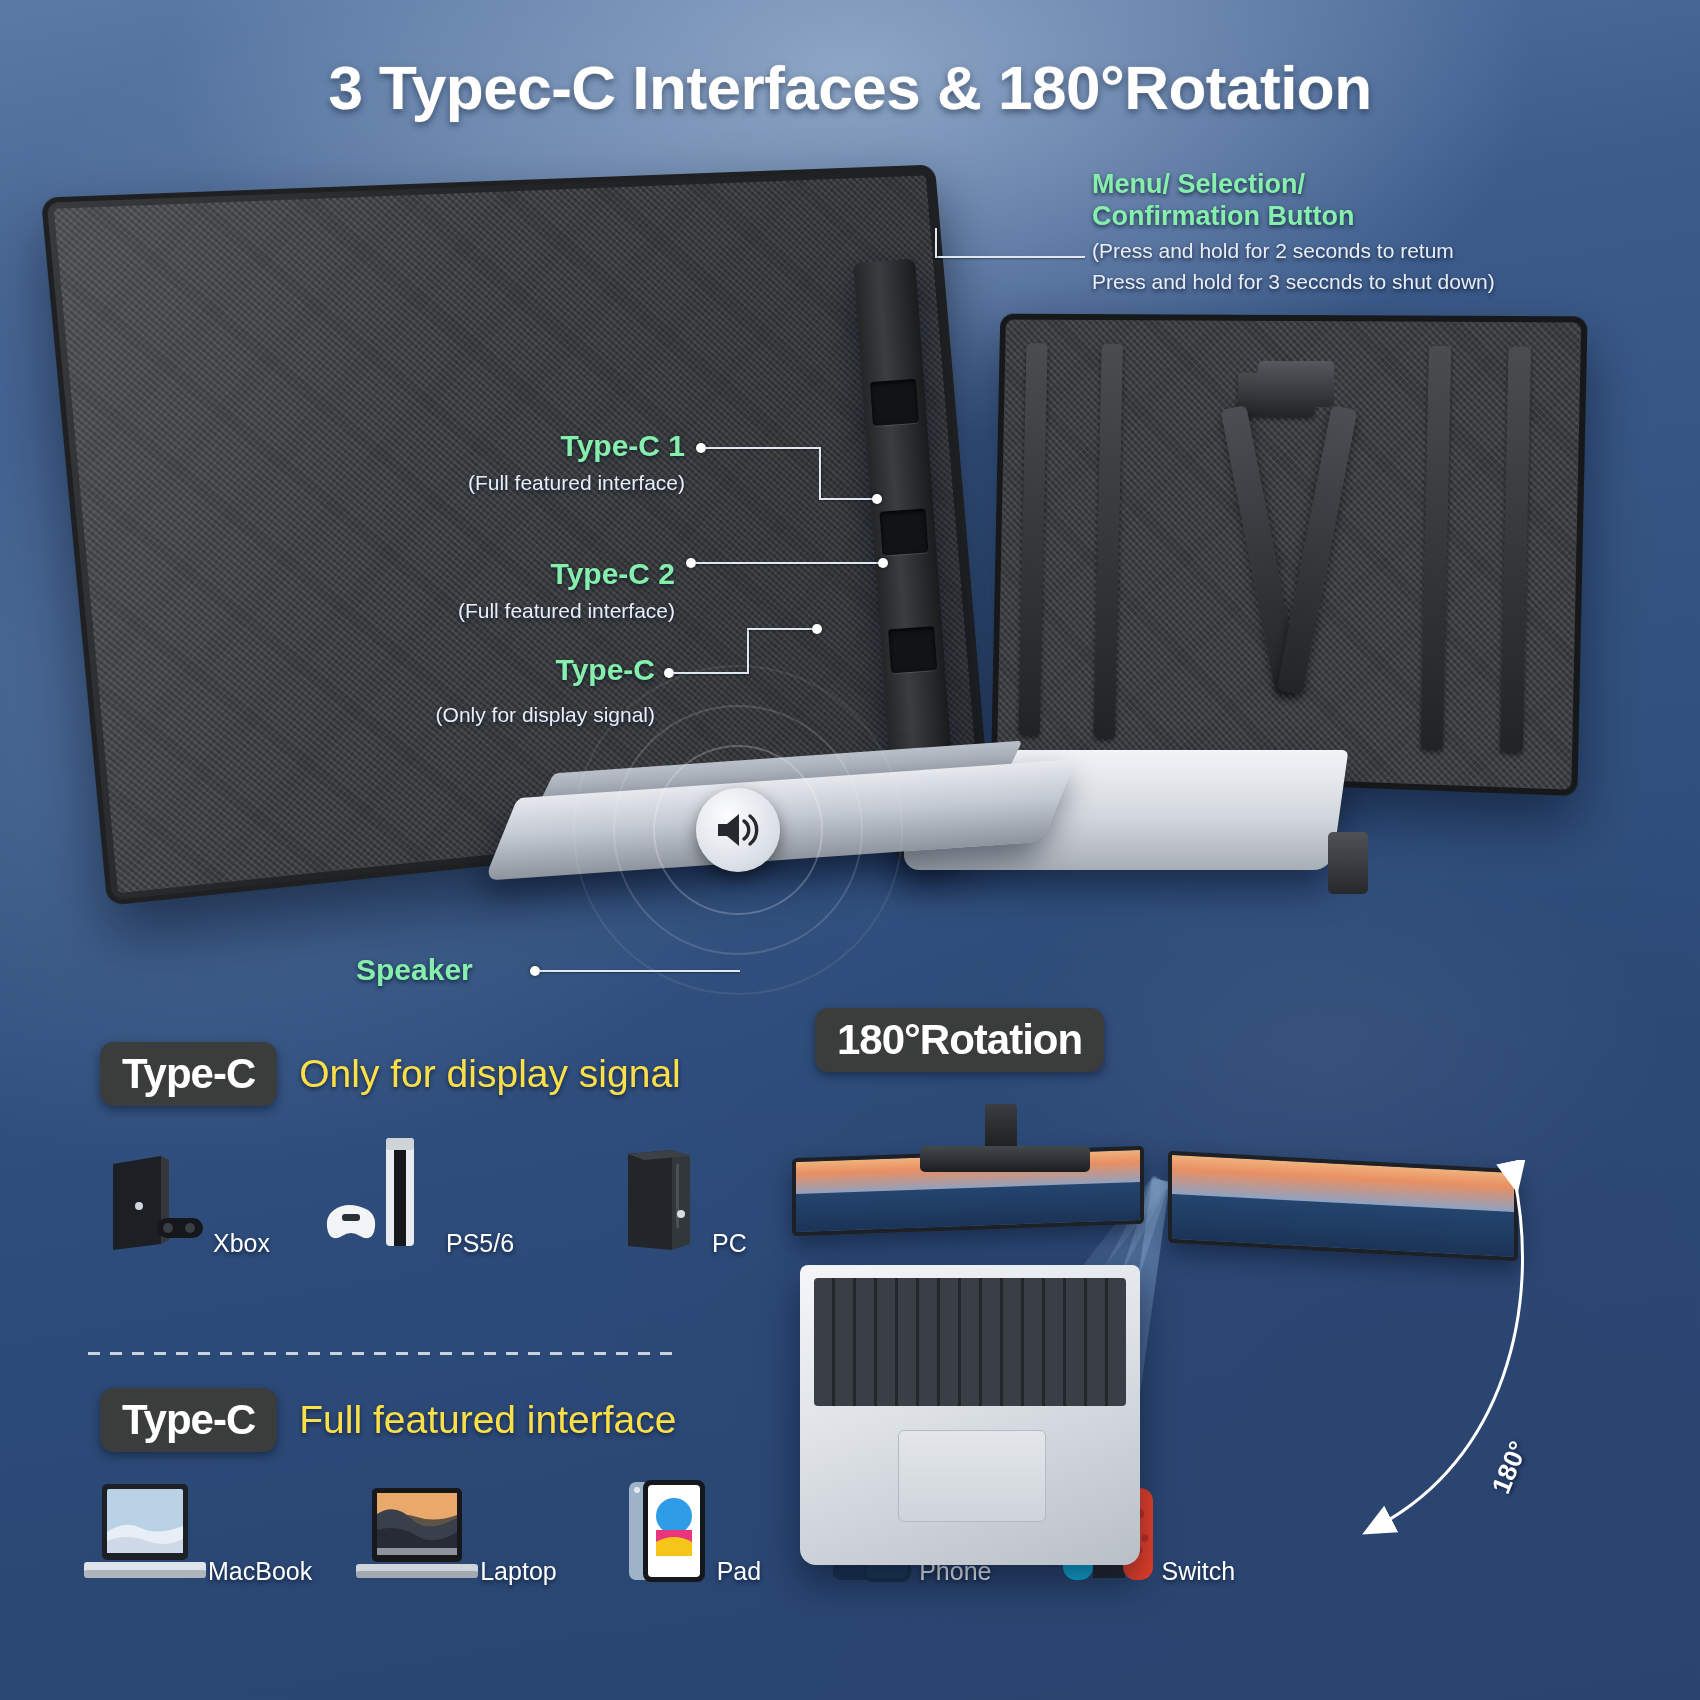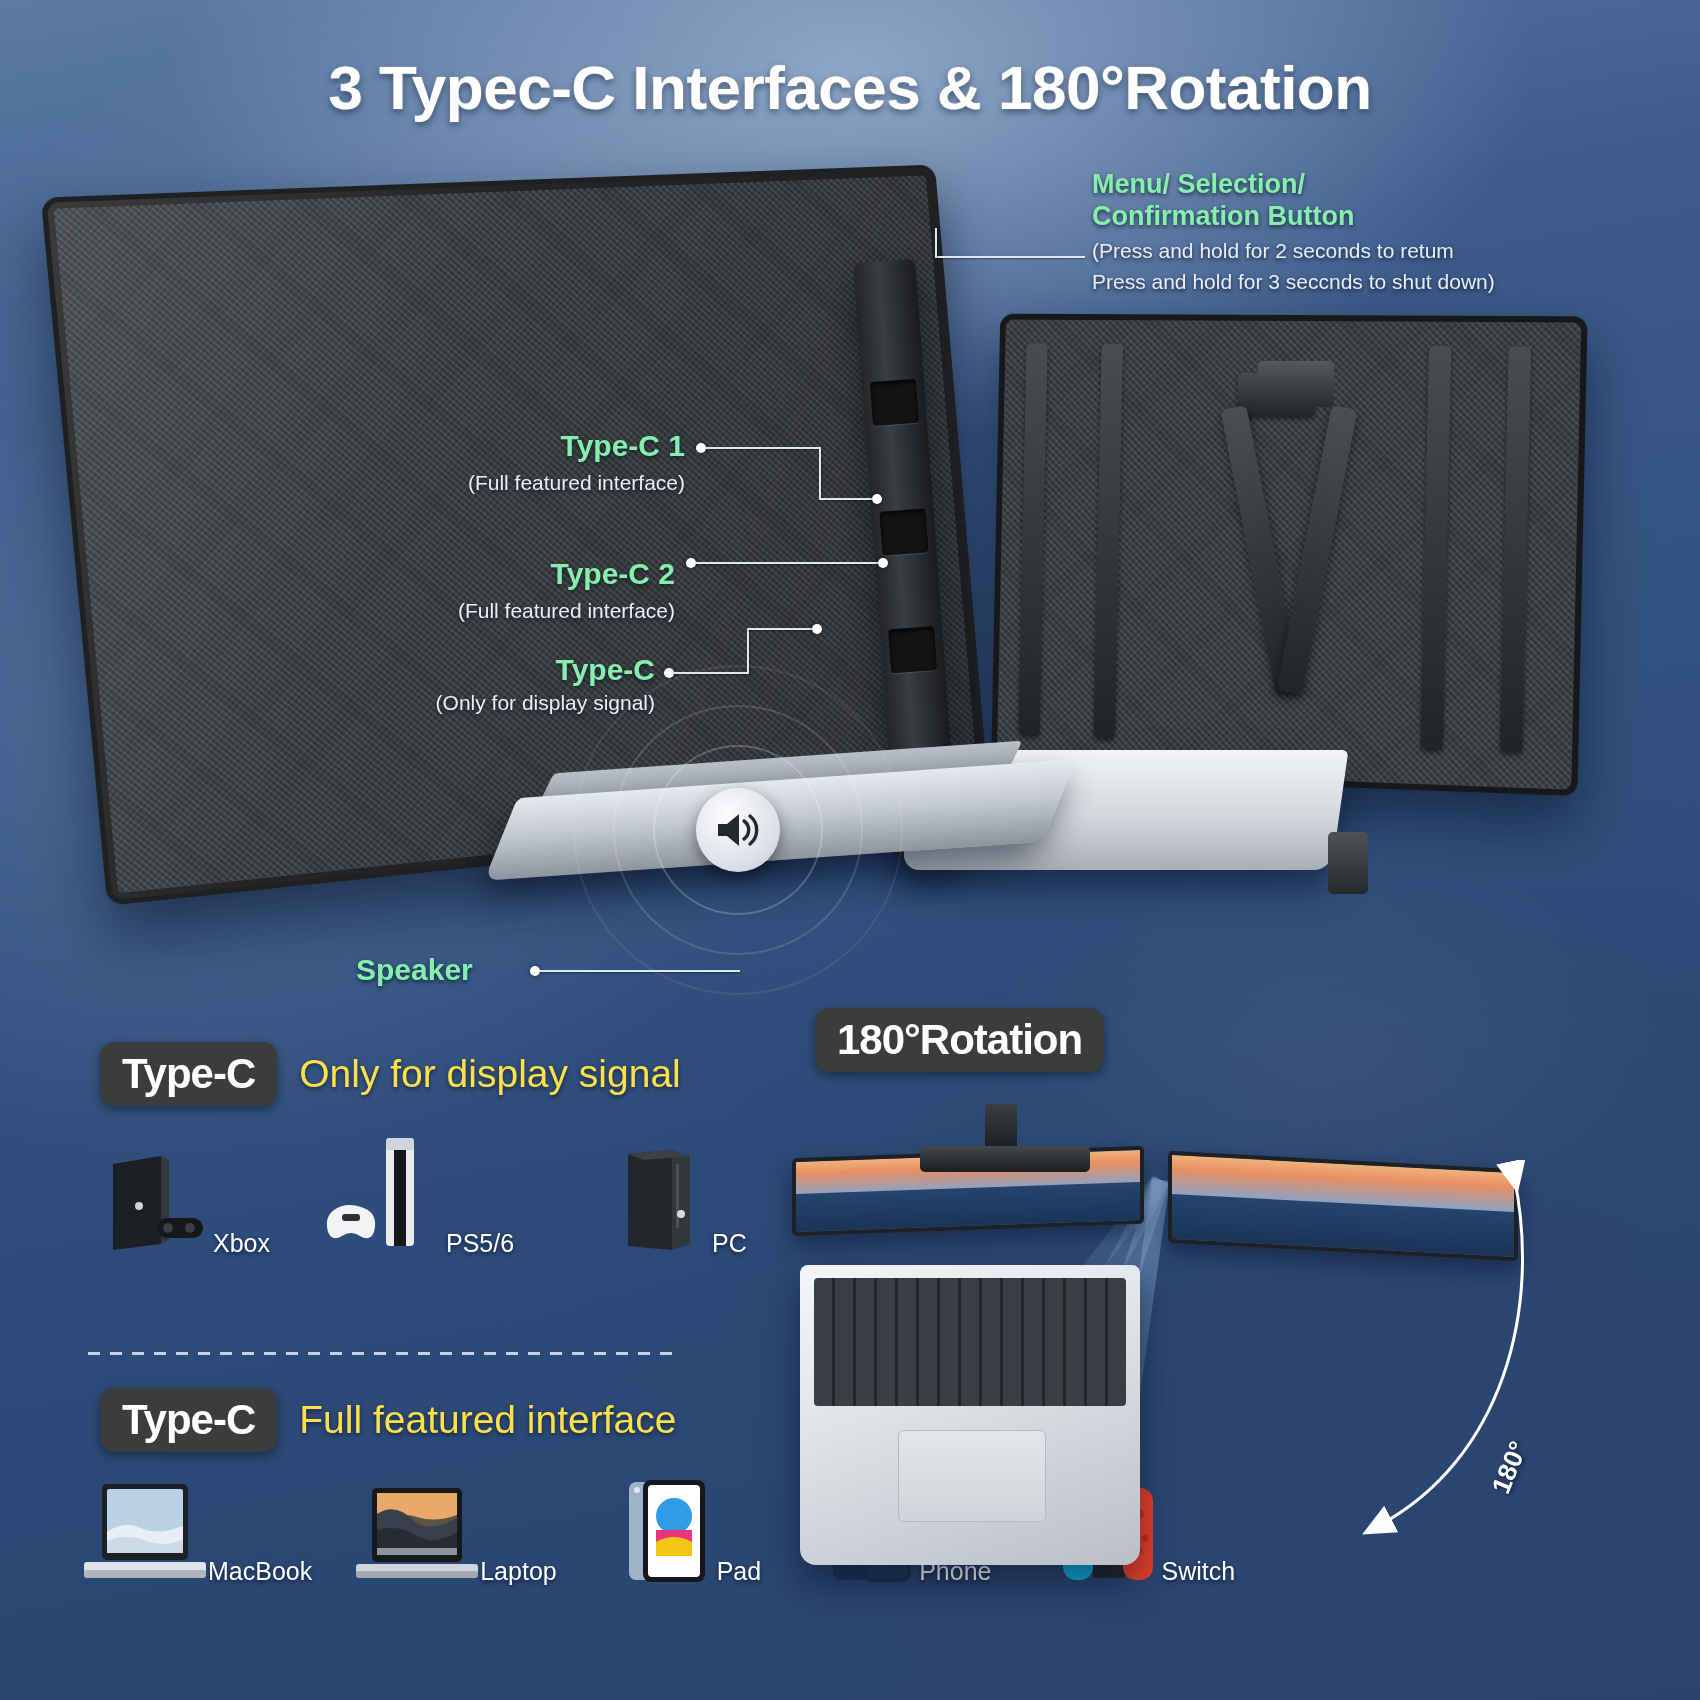--- a/index.html
+++ b/index.html
@@ -323,21 +323,21 @@
 <div style="position:absolute; left:405px; top:544px; width:270px; text-align:right;margin-top:12px;">
   <div class="callout-h" style="font-size:30px;">Type-C 2</div>
   <div class="callout-s" style="margin-top:6px;">(Full featured interface)</div>
 </div>
 <div class="dot" style="left:686px; top:558px;"></div>
 <div class="lead-line" style="left:696px; top:562px; width:188px;"></div>
 <div class="dot" style="left:878px; top:558px;"></div>
 
 <div style="position:absolute; left:390px; top:652px; width:265px; text-align:right;">
   <div class="callout-h" style="font-size:30px;">Type-C</div>
-  <div class="callout-s" style="margin-top:2px;">(Only for display signal)</div>
+  <div class="callout-s" style="margin-top:14px;">(Only for display signal)</div>
 </div>
 <div class="dot" style="left:664px; top:668px;"></div>
 <div class="lead-line" style="left:674px; top:672px; width:75px;"></div>
 <div class="lead-vert" style="left:747px; top:628px; height:46px;"></div>
 <div class="lead-line" style="left:747px; top:628px; width:72px;"></div>
 <div class="dot" style="left:812px; top:624px;"></div>
 
 <div style="position:absolute; left:356px; top:952px;">
   <span class="callout-h" style="font-size:30px;">Speaker</span>
 </div>

